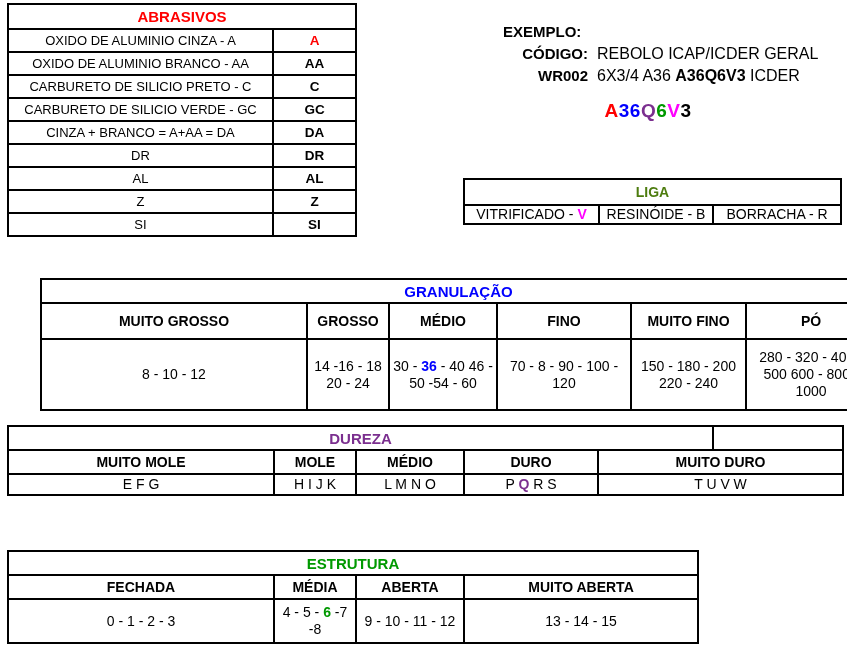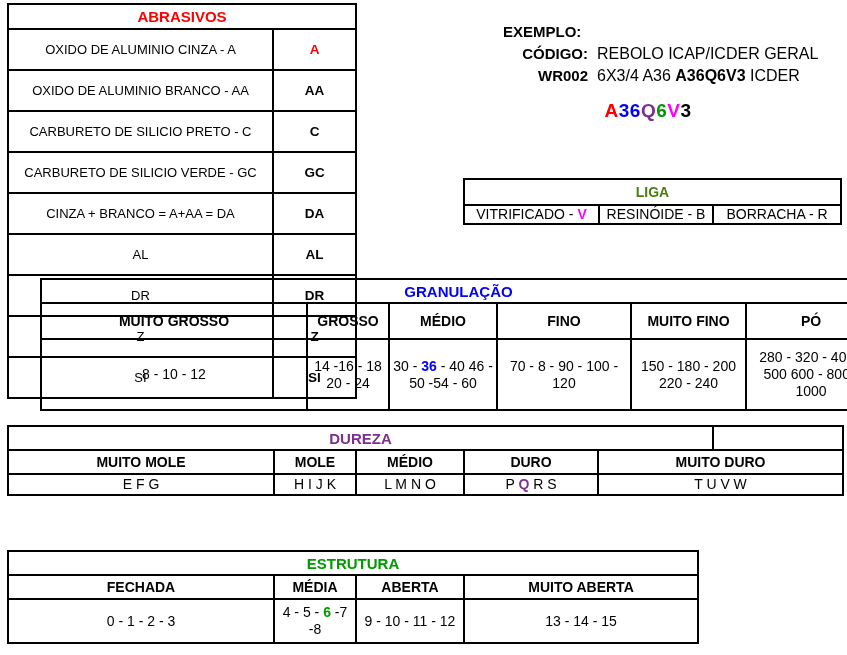--- a/index.html
+++ b/index.html
@@ -10,21 +10,21 @@
   }
   table.tbl { position:absolute; border-collapse:collapse; table-layout:fixed; }
   table.tbl td { border:2px solid #000; padding:0 2px; text-align:center; vertical-align:middle; overflow:hidden; }
   td.title { font-weight:bold; font-size:15px; }
   tr.hdr td { font-weight:bold; font-size:14px; }
   td.name { text-align:left; padding-left:5px; font-size:13px; white-space:nowrap; }
   td.code { font-weight:bold; font-size:13.5px; }
   td.val  { font-size:14px; line-height:17px; }
 
   
-  .abr td { height:41px; }
+  .abr td { height:23px; }
   .abr tr.t td { height:25px; }
 
   
   .exemplo { position:absolute; left:500px; top:21px; font-size:15px; line-height:22px; white-space:nowrap; }
   .ex-title { font-weight:bold; padding-left:3px; font-size:15px; }
   .ex-label { display:inline-block; width:88px; text-align:right; font-weight:bold; font-size:15px; vertical-align:top; }
   .ex-value { padding-left:9px; font-size:16px; }
 
   .color-code { position:absolute; left:568px; top:100px; width:160px; text-align:center;
                 font-size:19px; font-weight:bold; letter-spacing:0.5px; }
@@ -74,26 +74,26 @@
       </tr>
   <tr>
     <td class="name">CARBURETO DE SILICIO VERDE - GC</td>
     <td class="code">GC</td>
       </tr>
   <tr>
     <td class="name">CINZA + BRANCO = A+AA = DA</td>
     <td class="code">DA</td>
       </tr>
   <tr>
+    <td class="name">DR</td>
+    <td class="code">DR</td>
+      </tr>
+  <tr>
     <td class="name">AL</td>
     <td class="code">AL</td>
-      </tr>
-  <tr>
-    <td class="name">DR</td>
-    <td class="code">DR</td>
       </tr>
   <tr>
     <td class="name">Z</td>
     <td class="code">Z</td>
       </tr>
   <tr>
     <td class="name">SI</td>
     <td class="code">SI</td>
       </tr>
 </tbody>

